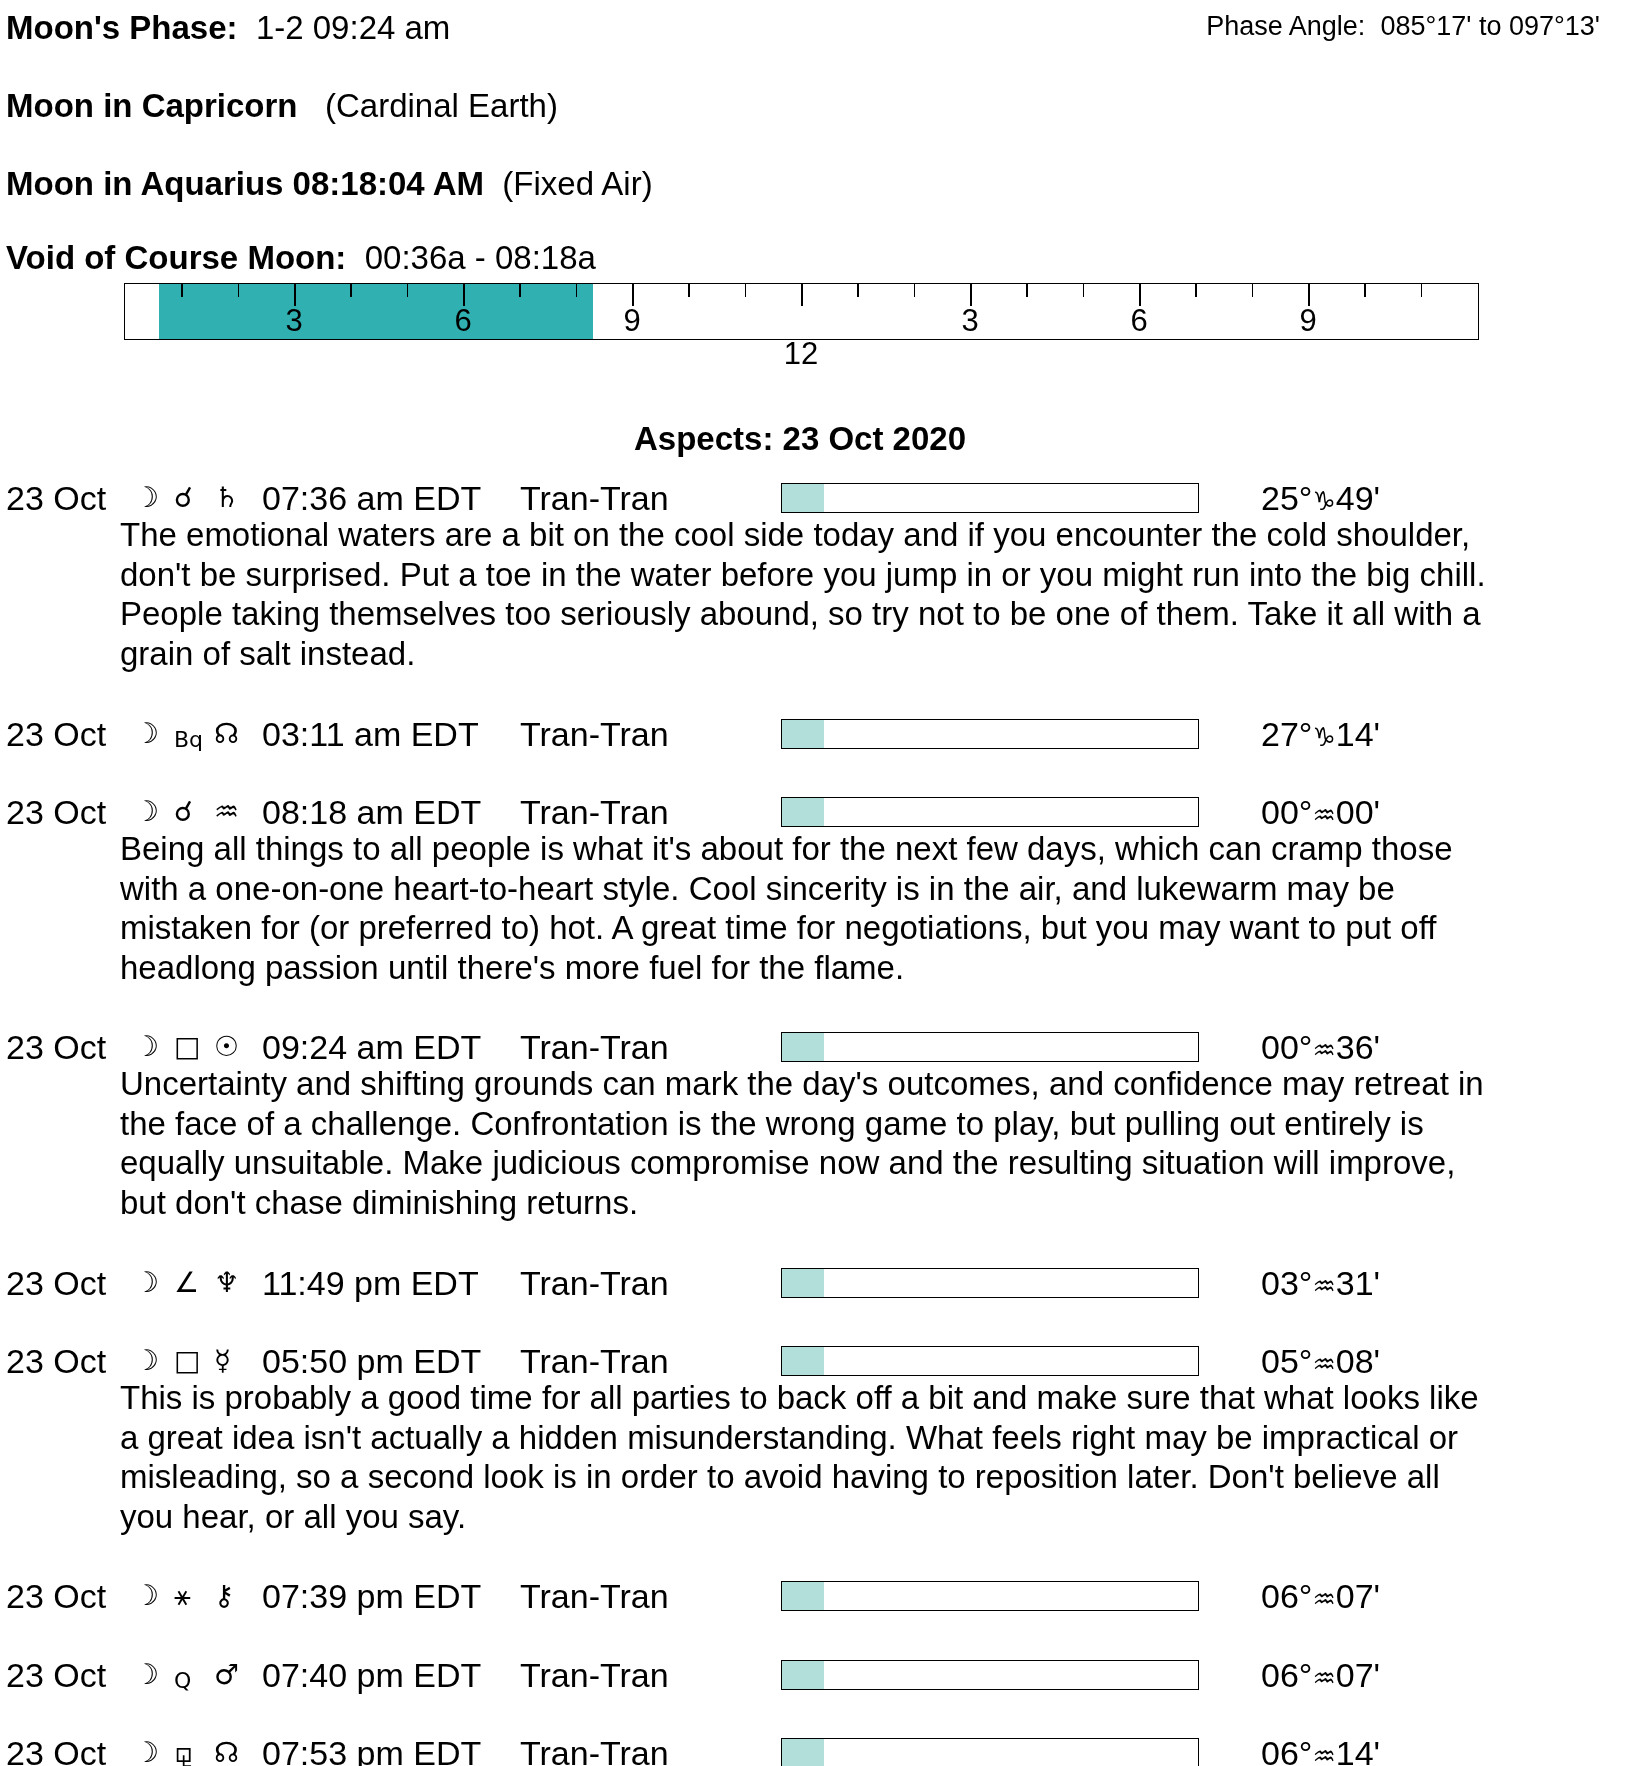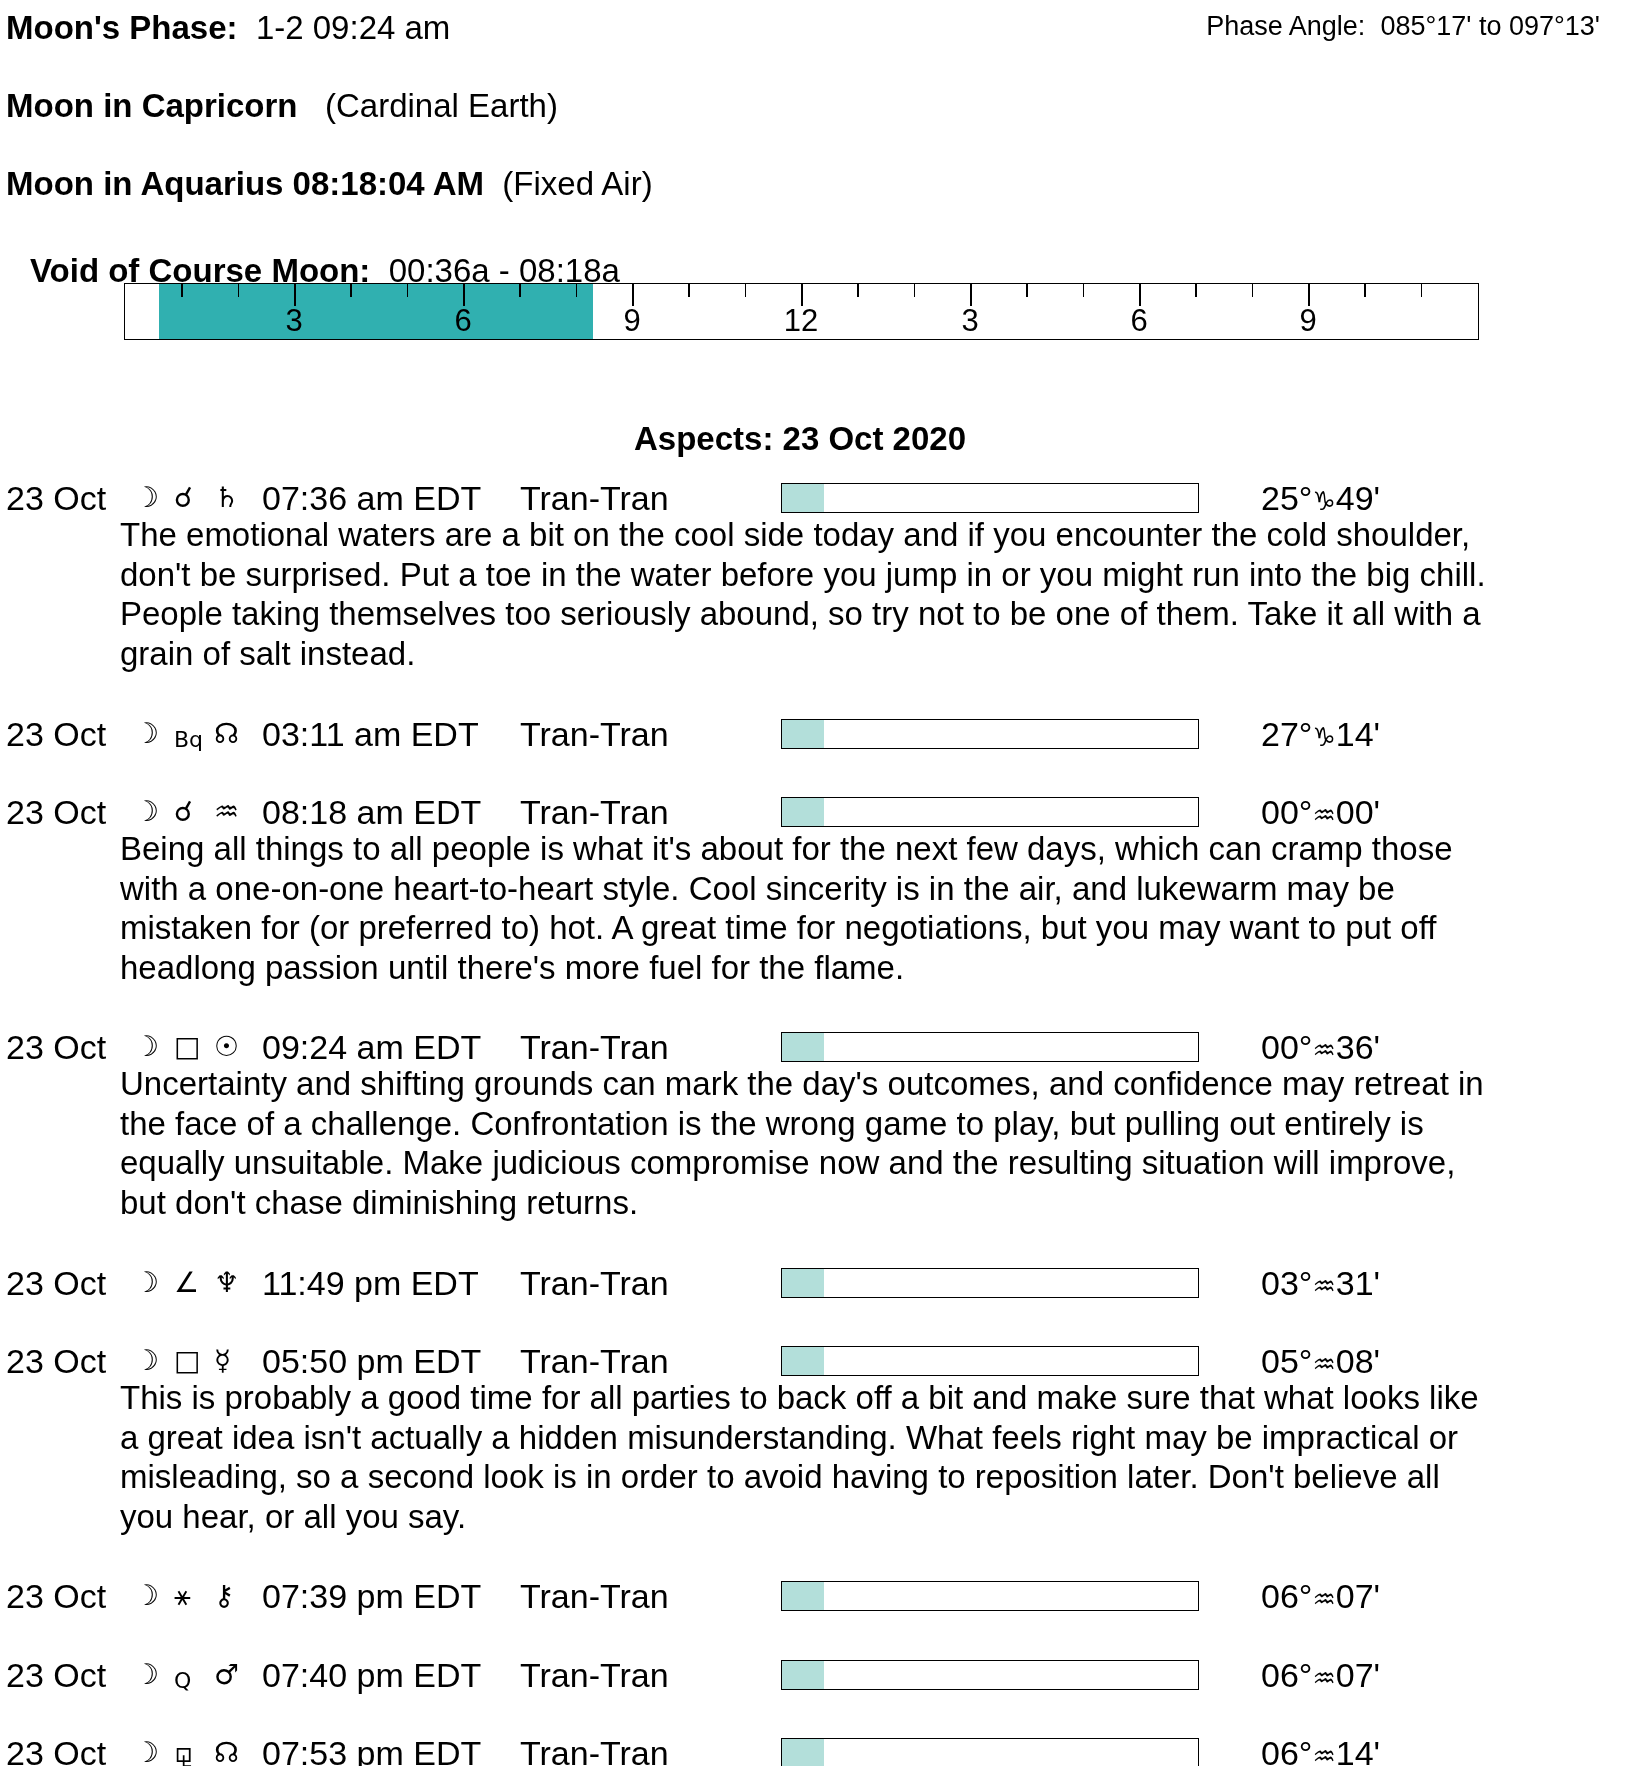--- a/index.html
+++ b/index.html
@@ -37,21 +37,21 @@
   <span>085°17' to 097°13'</span>
 </div>
 <div class="abs hdr" style="left:6px;top:86px;">
   <span class="b">Moon in Capricorn</span>&nbsp;&nbsp;
   <span>(Cardinal Earth)</span>
 </div>
 <div class="abs hdr" style="left:6px;top:164px;">
   <span class="b">Moon in Aquarius 08:18:04 AM</span>&nbsp;
   <span>(Fixed Air)</span>
 </div>
-<div class="abs hdr" style="left:6px;top:251px;margin-left:24px;">
+<div class="abs hdr" style="left:6px;top:238px;">
   <span class="b">Void of Course Moon:</span>&nbsp;
   <span>00:36a -  08:18a</span>
 </div>
 
 <div class="timeline" id="timeline">
   <div class="voc-fill" id="voc-fill" style="left: 33.8px; width: 433.767px; background: rgb(48, 176, 176);"></div>
 <div class="tick" style="left: 56.3333px; height: 13px;"></div>
     <div class="tick" style="left: 112.667px; height: 13px;"></div>
     <div class="tick" style="left: 169px; height: 22px;"></div>
     <div class="tick" style="left: 225.333px; height: 13px;"></div>
@@ -70,21 +70,21 @@
     <div class="tick" style="left: 957.667px; height: 13px;"></div>
     <div class="tick" style="left: 1014px; height: 22px;"></div>
     <div class="tick" style="left: 1070.33px; height: 13px;"></div>
     <div class="tick" style="left: 1126.67px; height: 13px;"></div>
     <div class="tick" style="left: 1183px; height: 22px;"></div>
     <div class="tick" style="left: 1239.33px; height: 13px;"></div>
     <div class="tick" style="left: 1295.67px; height: 13px;"></div>
     <div class="tick-label" style="left: 169px;">3</div>
     <div class="tick-label" style="left: 338px;">6</div>
     <div class="tick-label" style="left: 507px;">9</div>
-    <div class="tick-label" style="left: 676px;">12</div>
+    <div class="tick-label" style="left: 676px; margin-top: 33px;">12</div>
     <div class="tick-label" style="left: 845px;">3</div>
     <div class="tick-label" style="left: 1014px;">6</div>
     <div class="tick-label" style="left: 1183px;">9</div>
   </div>
 
 <div class="heading" style="top:420px;">Aspects: 23 Oct 2020</div>
 
 <div id="aspects">
     <div class="row" style="top: 478px;">
       <span style="left:0">23 Oct</span>

